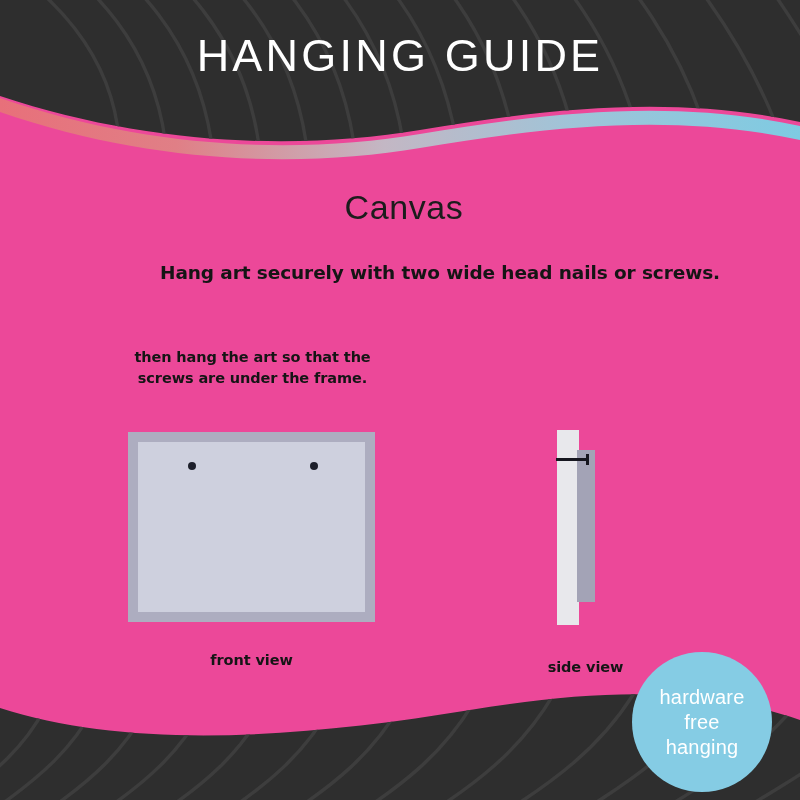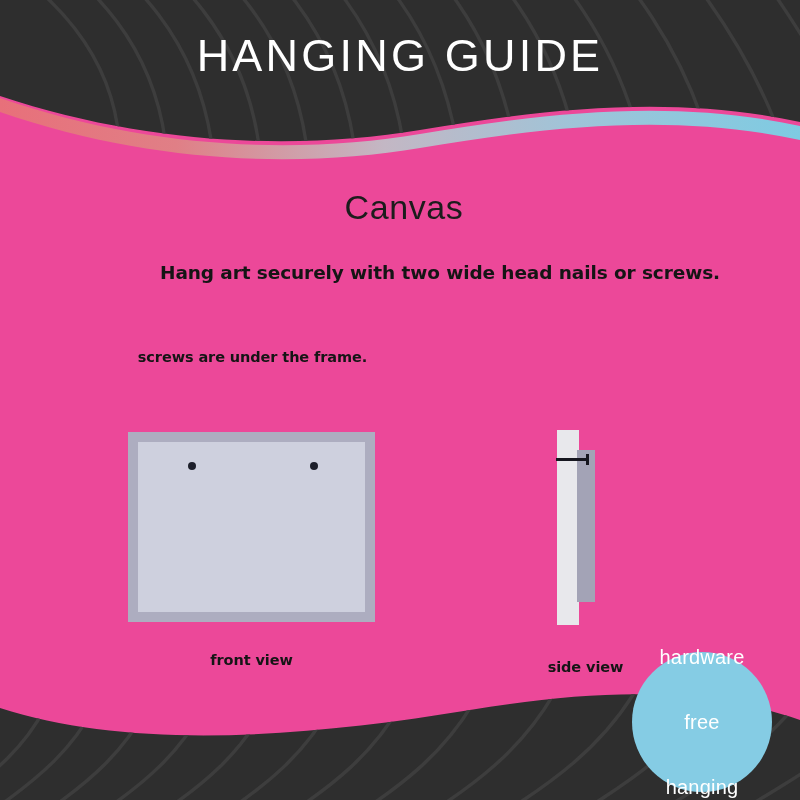--- a/index.html
+++ b/index.html
@@ -198,21 +198,20 @@
     top: 652px;
     width: 140px;
     height: 140px;
     border-radius: 50%;
     background: #85cce4;
     z-index: 20;
     display: flex;
     flex-direction: column;
     align-items: center;
     justify-content: center;
-    gap: 40px;
   }
   #hardware-badge .badge-line {
     color: #ffffff;
     font-family: "Liberation Sans", sans-serif;
     font-size: 20px;
     font-weight: 400;
     line-height: 25px;
     text-align: center;
     letter-spacing: 0.2px;
   }
@@ -265,20 +264,21 @@
       </g>
     </svg>
 
     <div id="header-title">HANGING GUIDE</div>
   </div>
 
   <div id="subtitle">Canvas</div>
   <div id="lede">Hang art securely with two wide head nails or screws.</div>
 
   <div id="front-caption" class="panel-caption">
+    <div>then hang the art so that the</div>
     <div>screws are under the frame.</div>
   </div>
 
 
   <div id="front-view-diagram">
     <div id="front-view-inner">
       <div id="screw-dot-left" class="screw-dot"></div>
       <div id="screw-dot-right" class="screw-dot"></div>
     </div>
   </div>

